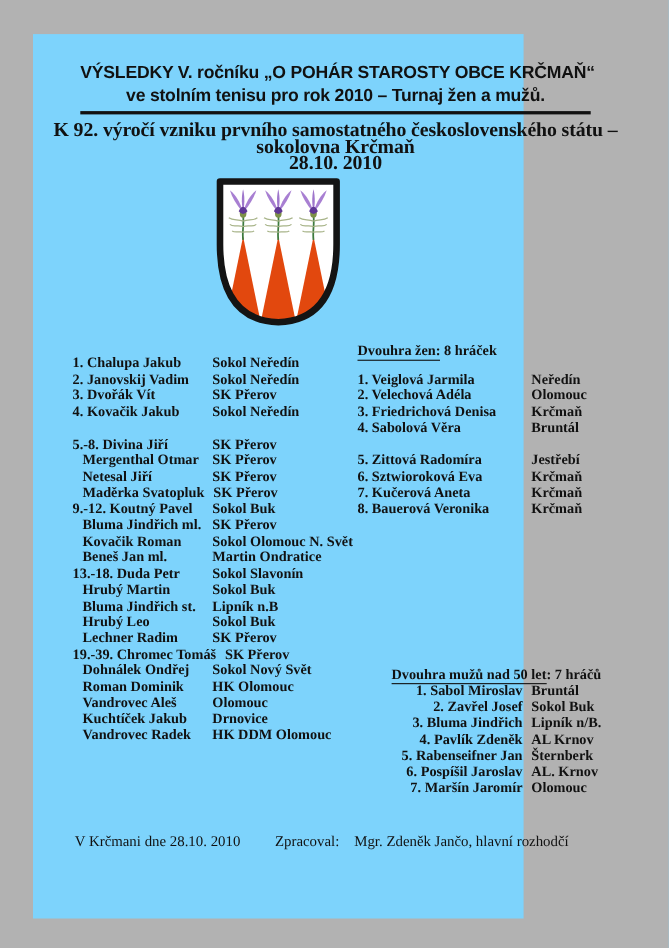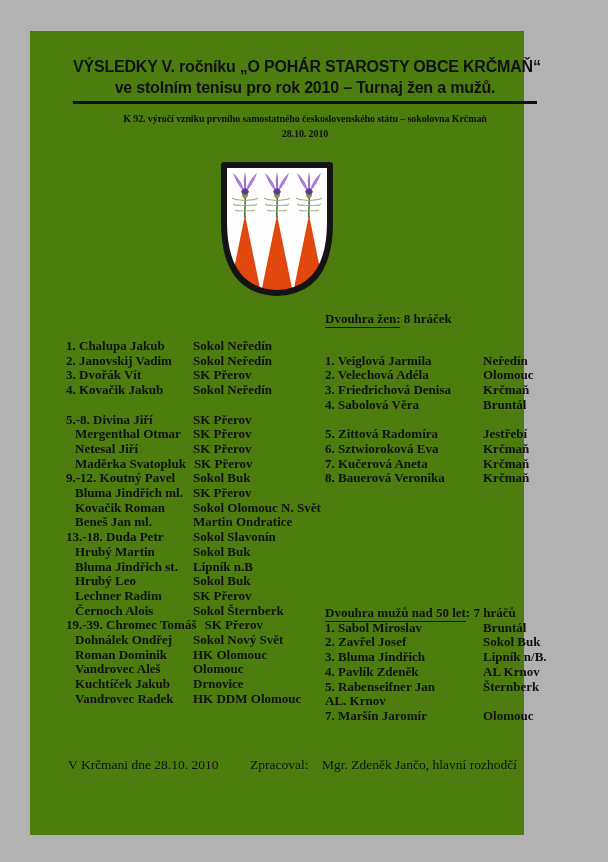--- a/index.html
+++ b/index.html
@@ -7,65 +7,64 @@
     width:608px;height:862px;
     background:#b2b2b2;
     font-family:"Liberation Serif", serif;
     color:#111;
     position:relative;
     overflow:hidden;
   }
   .page{
     position:absolute;left:30px;top:31px;
     width:446px;height:804px;
-    background:#4d7c0f;
-    padding-left:48px;
+    background:#7dd3fc;
   }
   
   .title-block{
     position:absolute;top:25px;left:43px;width:464px;
     text-align:center;
     font-family:"Liberation Sans", sans-serif;
     font-weight:bold;
     font-size:16px;line-height:21px;
     letter-spacing:-0.2px;
     border-bottom:3px solid #111;
     padding-bottom:3px;
     white-space:nowrap;
   }
   
   .subtitle{
     position:absolute;top:80px;left:0;width:550px;
     text-align:center;
     font-weight:bold;
-    font-size:10px;line-height:15px;
+    font-size:18px;line-height:15px;
     letter-spacing:-0.1px;
   }
   
   .shield{
     position:absolute;top:129px;left:50%;
     transform:translateX(-50%);
     width:124px;height:138px;
   }
   
   .col{
     position:absolute;
     font-weight:bold;
     font-size:13px;line-height:14.7px;
     white-space:nowrap;
   }
   .col-left{left:36px;top:281px;}
   .col-right{left:295px;top:281px;}
-  .col-right2{left:295px;top:575px;}
+  .col-right2{left:295px;top:575px;text-align:right;}
   .sec-head{white-space:nowrap;}
   .sec-head .u{
     border-bottom:1.5px solid #111;
     padding-bottom:0.5px;
   }
-  .rows{margin-top:27px;}
+  .rows{margin-top:11px;}
   .rows.no-gap{margin-top:0;}
   .row{display:flex;}
   .row.gap{margin-top:14.7px;}
   .row .name{min-width:119px;padding-right:8px;}
   .row.indent{padding-left:9px;}
   .row.indent .name{min-width:110px;}
   .rows.wide .name{min-width:150px;}
   
   .footer{
     position:absolute;top:726px;left:0;width:550px;height:18px;
@@ -186,24 +185,20 @@
           <span class="club">Lipník n.B</span>
         </div>
         <div class="row indent">
           <span class="name">Hrubý Leo</span>
           <span class="club">Sokol Buk</span>
         </div>
         <div class="row indent">
           <span class="name">Lechner Radim</span>
           <span class="club">SK Přerov</span>
         </div>
-        <div class="row indent">
-          <span class="name">Černoch Alois</span>
-          <span class="club">Sokol Šternberk</span>
-        </div>
         <div class="row">
           <span class="name">19.-39. Chromec Tomáš</span>
           <span class="club">SK Přerov</span>
         </div>
         <div class="row indent">
           <span class="name">Dohnálek Ondřej</span>
           <span class="club">Sokol Nový Svět</span>
         </div>
         <div class="row indent">
           <span class="name">Roman Dominik</span>
@@ -283,20 +278,21 @@
         </div>
         <div class="row">
           <span class="name">4. Pavlík Zdeněk</span>
           <span class="club">AL Krnov</span>
         </div>
         <div class="row">
           <span class="name">5. Rabenseifner Jan</span>
           <span class="club">Šternberk</span>
         </div>
         <div class="row">
+          <span class="name">6. Pospíšil Jaroslav</span>
           <span class="club">AL. Krnov</span>
         </div>
         <div class="row">
           <span class="name">7. Maršín Jaromír</span>
           <span class="club">Olomouc</span>
         </div>
       </div>
   </div>
 
   <div class="footer">

